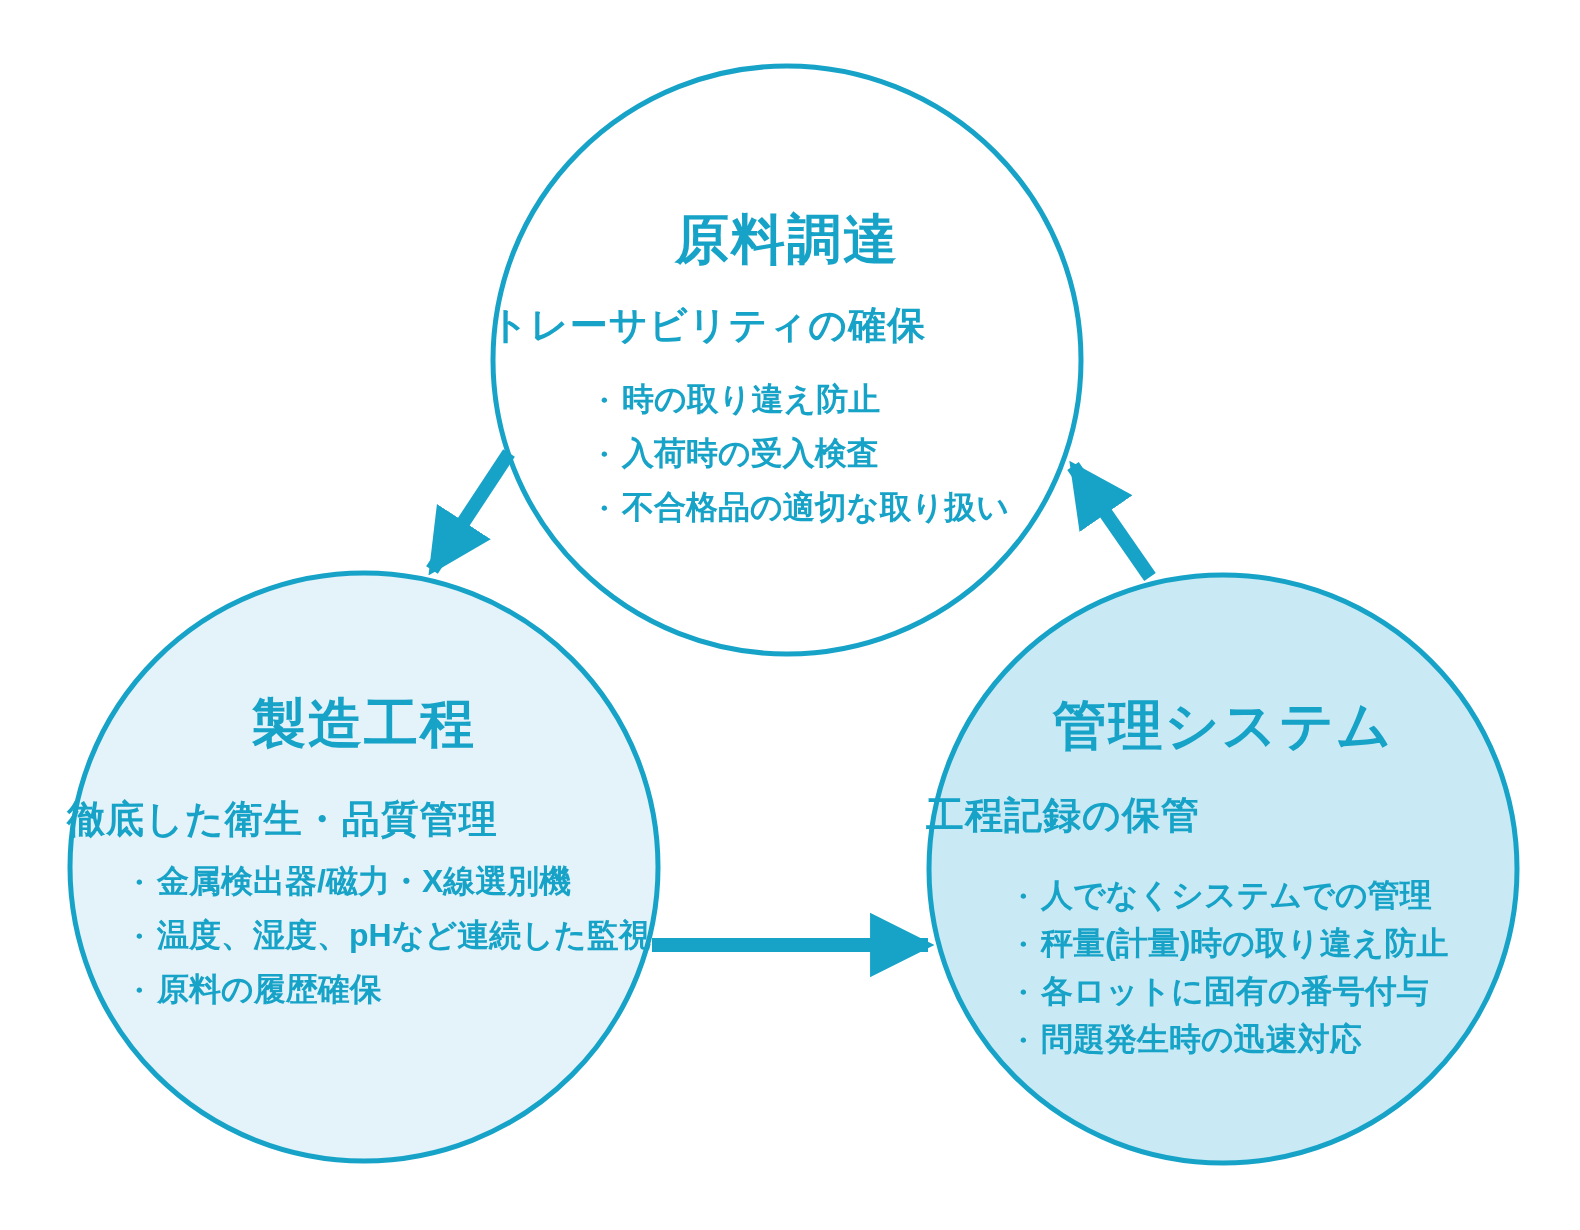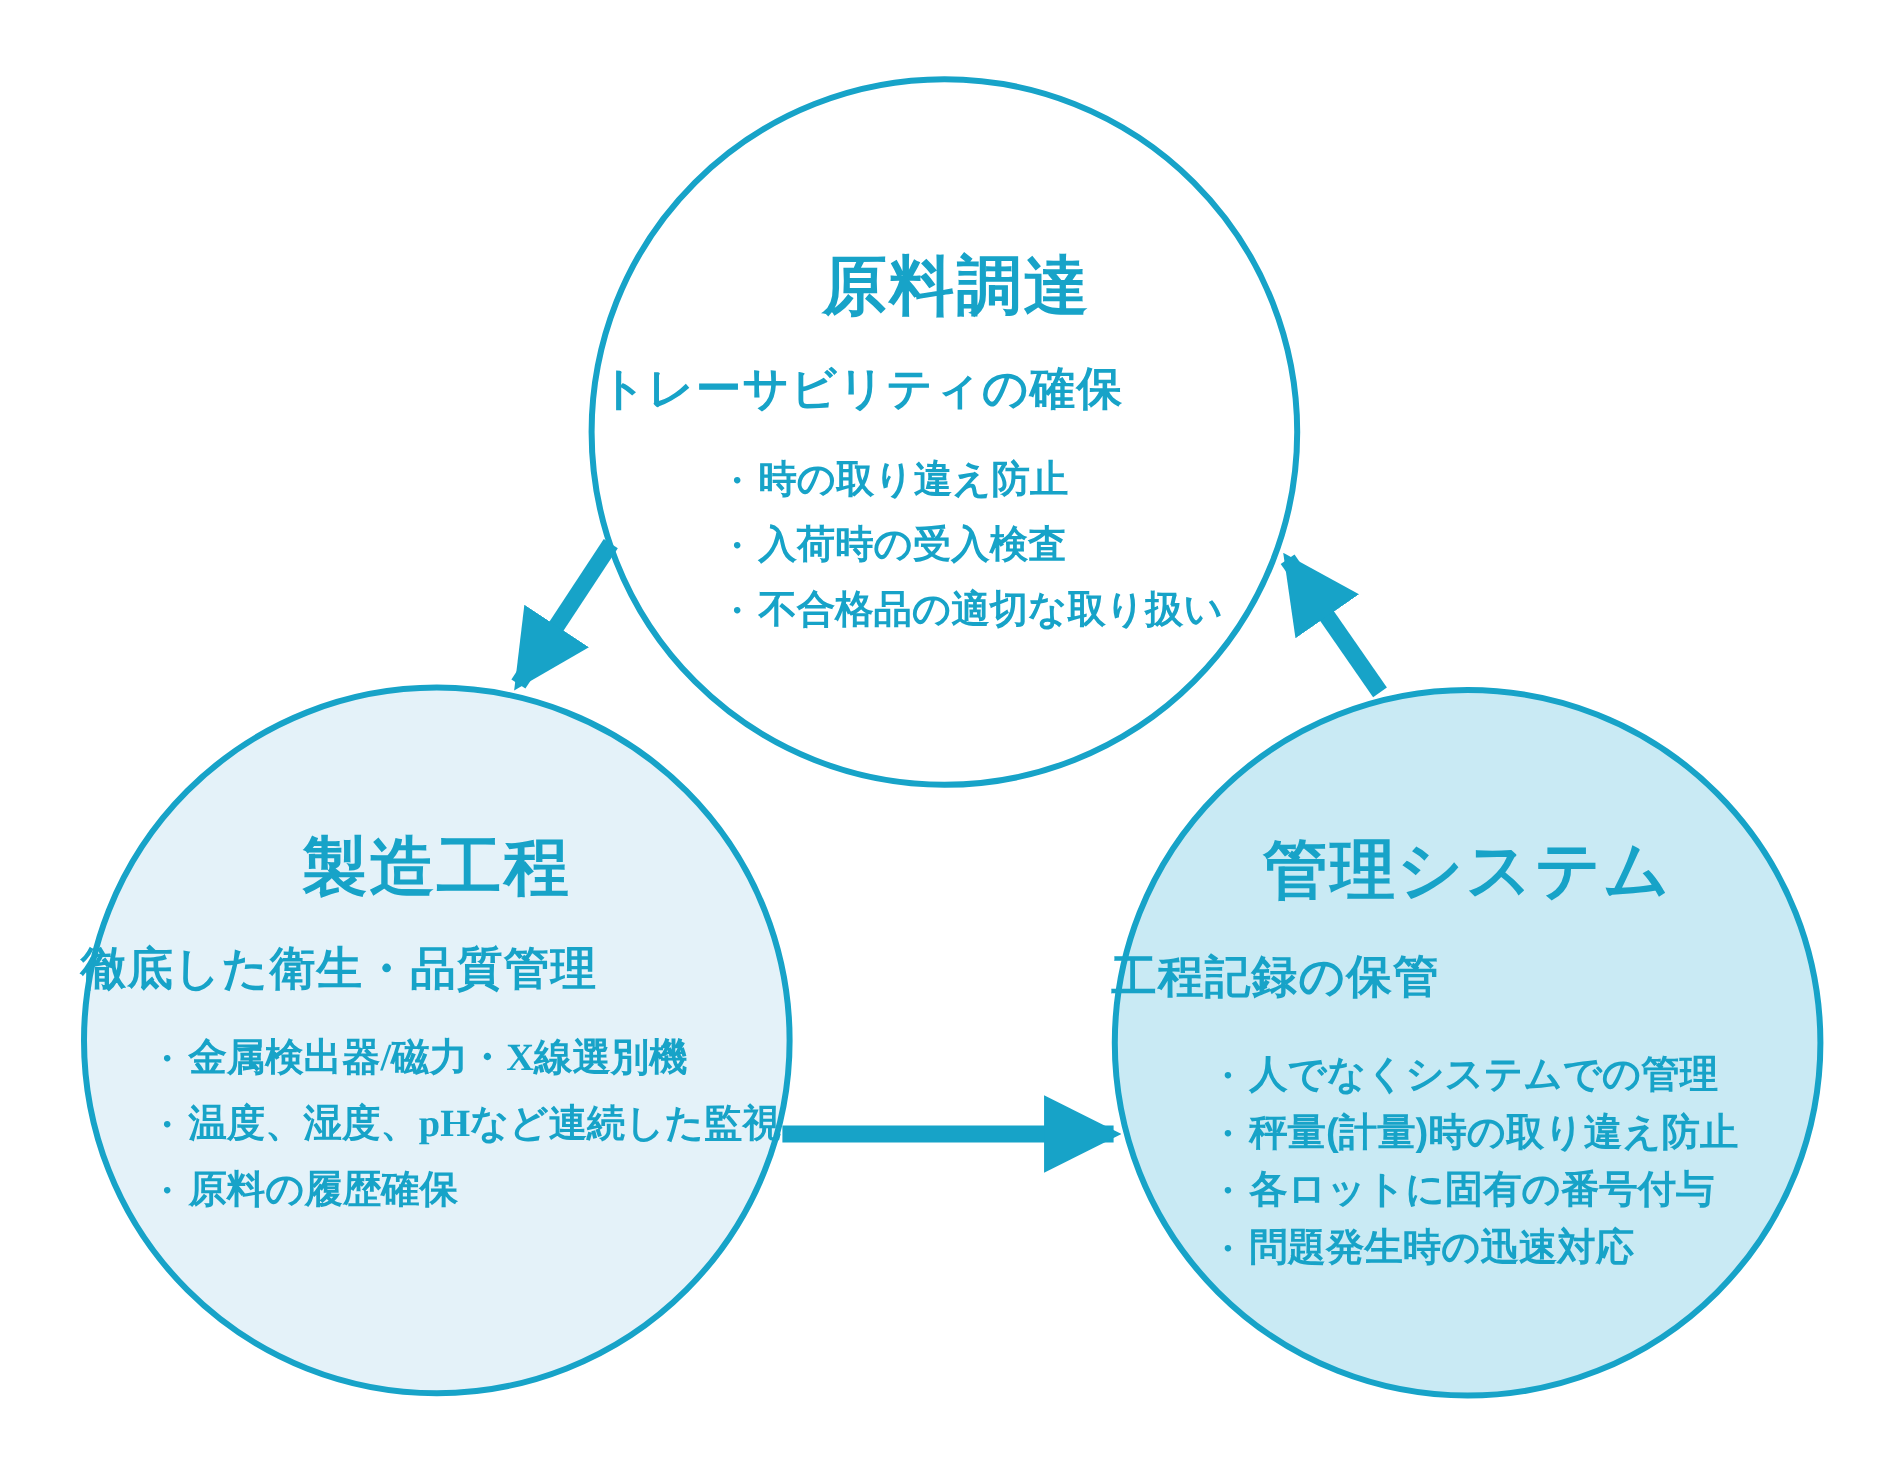--- a/index.html
+++ b/index.html
@@ -16,40 +16,40 @@
     background:var(--bg);
     font-family:"Liberation Sans",sans-serif;
     overflow:hidden;
   }
   .diagram-svg{position:absolute;left:0;top:0;width:1580px;height:1230px;}
   .node{
     position:absolute;
     width:594px;height:594px;
     color:var(--accent);
   }
-  .node-top{left:500px;top:63px;}
-  .node-left{left:67px;top:570px;font-family:Liberation Serif, serif;}
+  .node-top{left:490px;top:63px;}
+  .node-left{left:67px;top:570px;}
   .node-right{left:926px;top:572px;}
   .node-title{
     position:absolute;left:0;width:100%;
     margin:0;text-align:center;
     font-size:54px;font-weight:bold;line-height:1.15;
     letter-spacing:2px;color:var(--accent);
   }
   .node-top .node-title{top:145px;}
   .node-left .node-title{top:122px;}
   .node-right .node-title{top:122px;}
   .node-subtitle{
     position:absolute;left:0;width:100%;
     margin:0;text-align:left;
     font-size:38px;font-weight:bold;line-height:1.2;
     letter-spacing:1px;color:var(--accent);
   }
   .node-top .node-subtitle{top:240px;}
-  .node-left .node-subtitle{top:216px;}
+  .node-left .node-subtitle{top:227px;}
   .node-right .node-subtitle{top:221px;}
   .bullet-list{
     position:absolute;
     margin:0;padding:0;list-style:none;
     font-size:32px;font-weight:bold;color:var(--accent);
   }
   .node-top .bullet-list{top:310px;left:100px;line-height:52px;}
   .node-left .bullet-list{top:285px;left:58px;line-height:52px;}
   .node-right .bullet-list{top:300px;left:83px;line-height:46px;}
   .bullet-item{display:flex;align-items:baseline;white-space:nowrap;}

